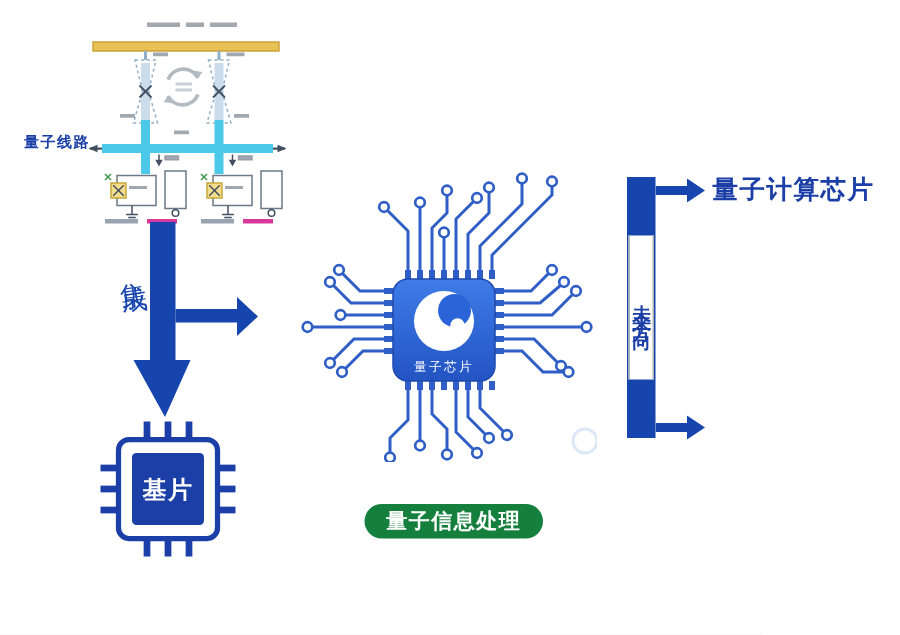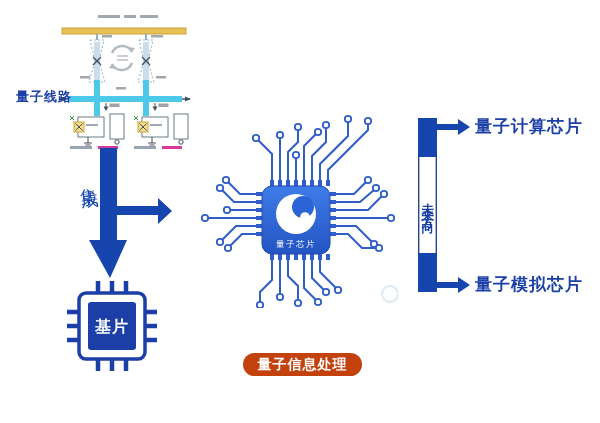--- a/index.html
+++ b/index.html
@@ -2,29 +2,29 @@
 <html><head>
 <meta charset="utf-8">
 <style>
   html,body{margin:0;padding:0;background:#f6f6f6;}
   #stage{
     position:relative;width:600px;height:423px;background:#ffffff;
     overflow:hidden;font-family:"Liberation Sans","DejaVu Sans",sans-serif;
   }
   .abs{position:absolute;}
   .cn-label{color:#1b3fa6;font-weight:bold;}
-  #circuit-label{left:16px;top:88px;font-size:13px;letter-spacing:1px;}
+  #circuit-label{left:16px;top:88px;font-size:10px;letter-spacing:1px;}
   #integration-label{
     left:74px;top:174px;font-size:17.5px;color:#1545ad;
     writing-mode:vertical-rl;text-orientation:upright;letter-spacing:3px;
     transform:rotate(-8deg);
   }
   #process-pill{
-    left:243px;top:336px;width:119px;height:23px;background:#c2410c;
-    border-radius:12px;display:flex;align-items:center;justify-content:center;margin-top:17px;
+    left:243px;top:336px;width:119px;height:23px;background:#15803d;
+    border-radius:12px;display:flex;align-items:center;justify-content:center;
   }
   #process-pill span{color:#ffffff;font-size:14px;font-weight:bold;letter-spacing:1px;}
   #roadmap-bar{left:418px;top:118px;width:19px;height:174px;background:#1545ad;}
   #roadmap-window{
     left:419px;top:157px;width:17px;height:96px;background:#ffffff;
     border-left:1px solid #b4b4b4;border-right:1px solid #b4b4b4;box-sizing:border-box;
     display:flex;align-items:center;justify-content:center;
   }
   #roadmap-axis-label{
     writing-mode:vertical-rl;text-orientation:upright;
@@ -290,15 +290,14 @@
   <svg class="abs" style="left:437px;top:119px;" width="33" height="16" viewBox="0 0 33 16">
     <rect x="0" y="5" width="21" height="6" fill="#1545ad"></rect>
     <polygon points="21,0 33,8 21,16" fill="#1545ad"></polygon>
   </svg>
   <svg class="abs" style="left:437px;top:277px;" width="33" height="16" viewBox="0 0 33 16">
     <rect x="0" y="5" width="21" height="6" fill="#1545ad"></rect>
     <polygon points="21,0 33,8 21,16" fill="#1545ad"></polygon>
   </svg>
 
   <div id="computing-chip-label" class="abs target-label">量子计算芯片</div>
-  <div id="simulation-chip-label" class="abs target-label">量子模拟芯片</div>
 
 </div>
 
 </body></html>

